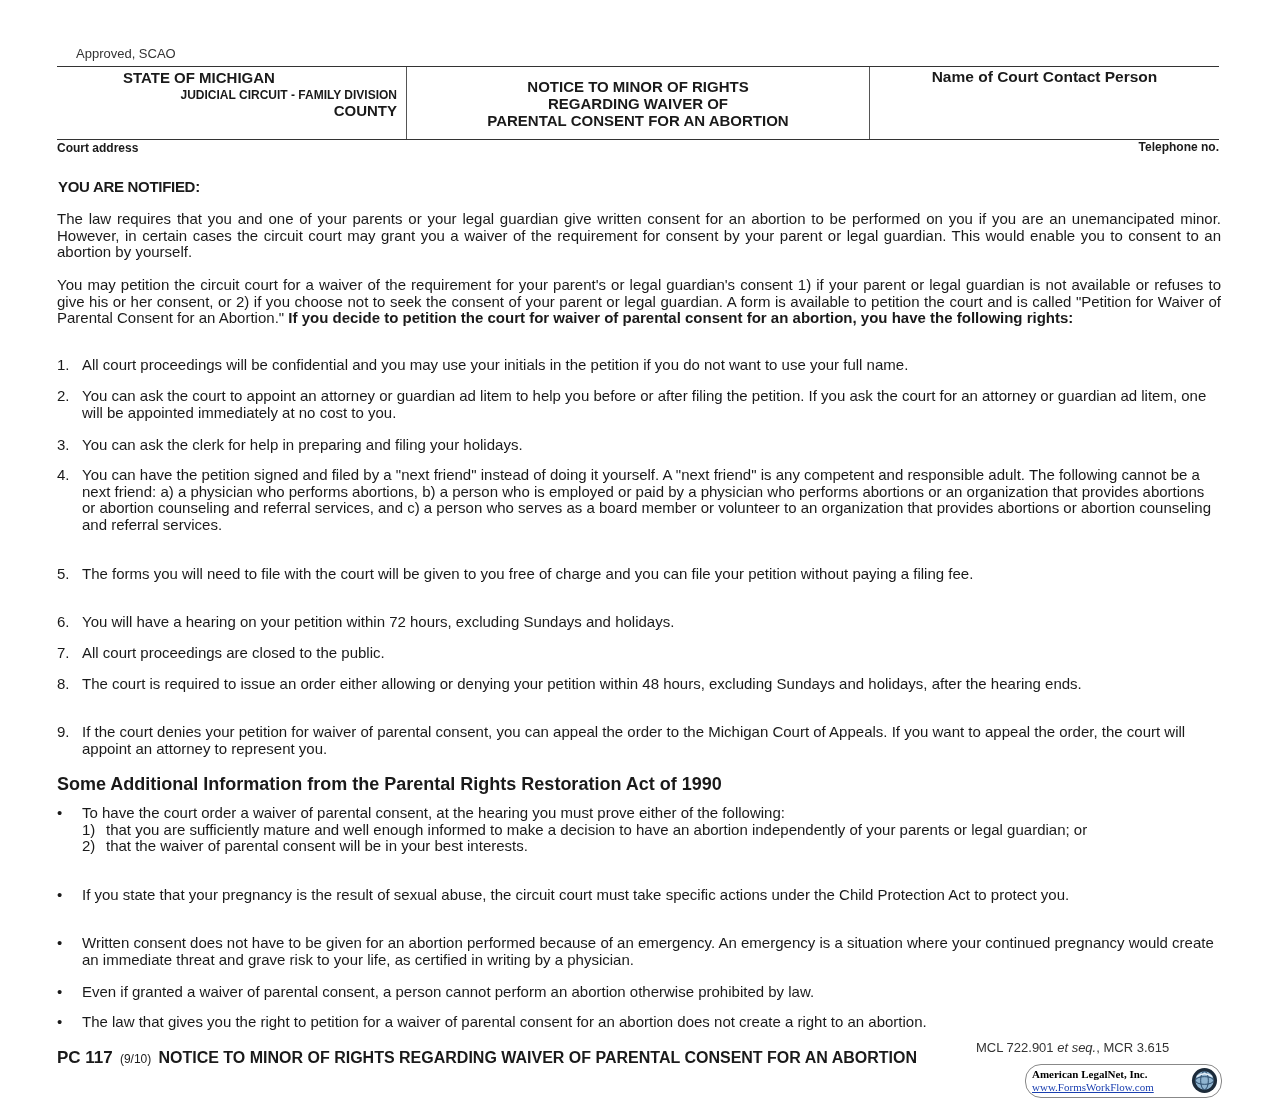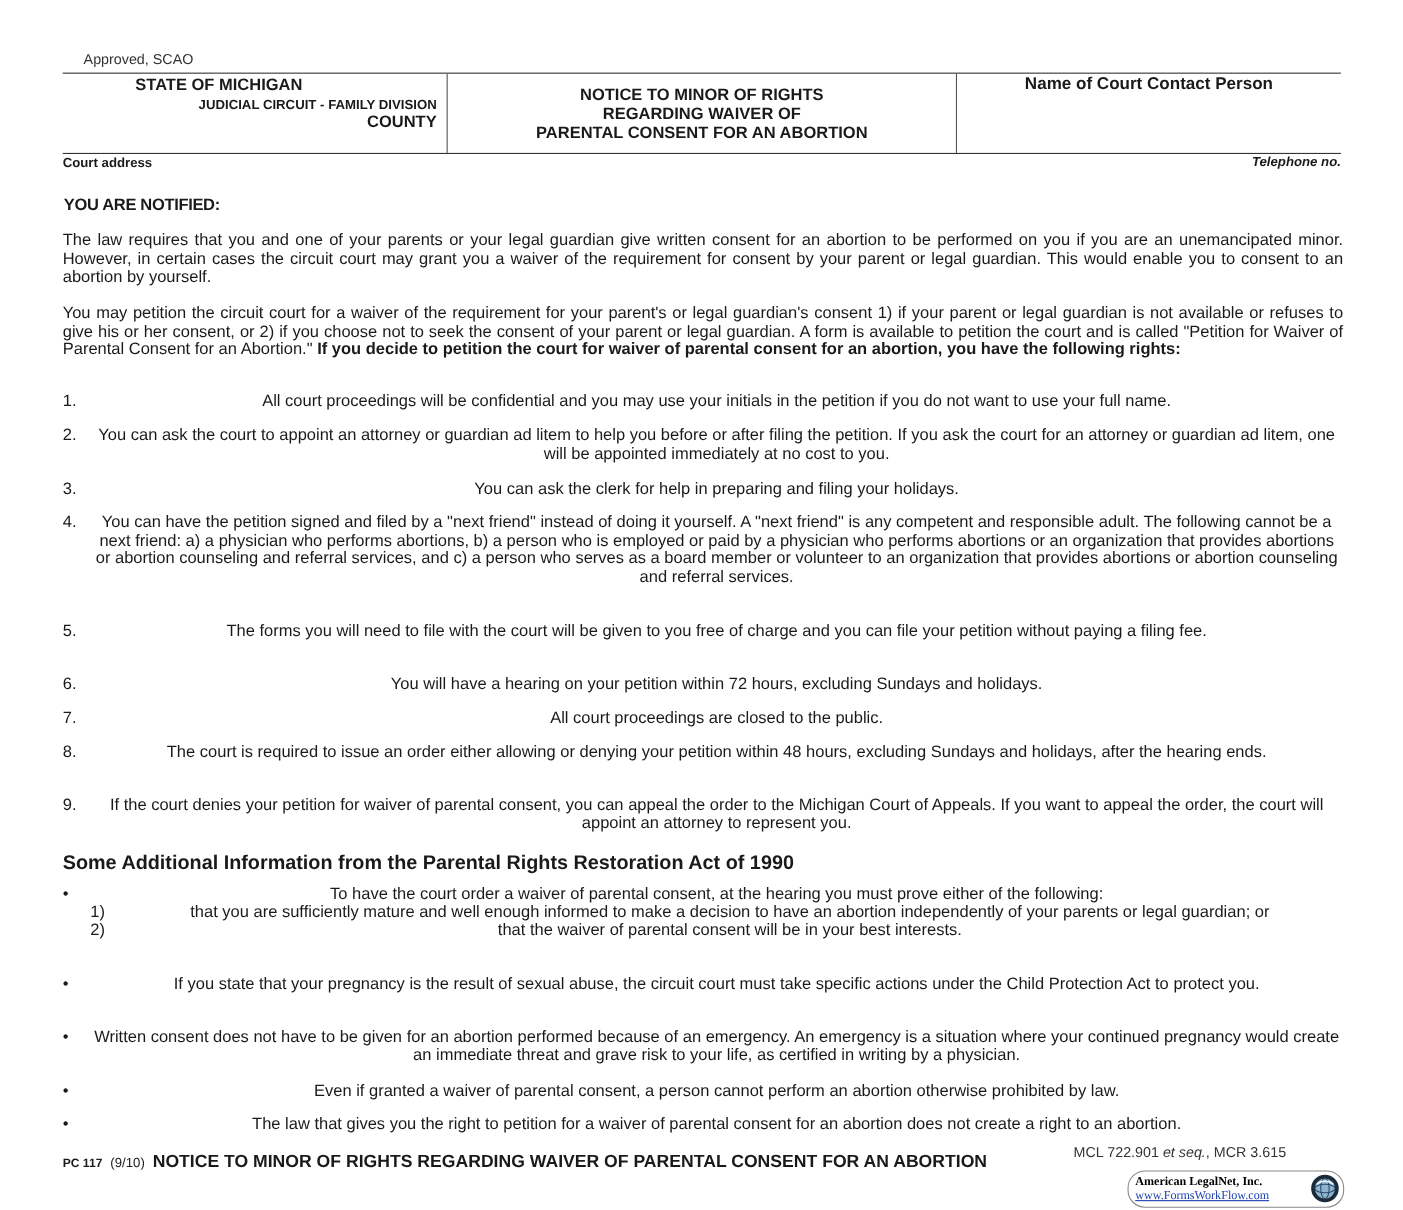--- a/index.html
+++ b/index.html
@@ -11,37 +11,37 @@
   .hdr-bot { left:57px; top:139px; width:1162px; height:0; border-top:1.5px solid #333; }
   .vline1 { left:406px; top:67px; width:0; height:72px; border-left:1.2px solid #555; }
   .vline2 { left:869px; top:67px; width:0; height:72px; border-left:1.2px solid #555; }
   .state { left:57px; top:69px; width:340px; text-align:center; font-weight:bold; font-size:15px; padding-left:0; }
   .state-line1 { display:block; text-align:left; padding-left:66px; font-size:15px; }
   .state-line2 { display:block; text-align:right; font-size:12px; margin-top:2px; }
   .state-line3 { display:block; text-align:right; font-size:15px; margin-top:0px; }
   .title-box { left:408px; top:78px; width:460px; text-align:center; font-weight:bold; font-size:15px; line-height:17px; }
   .contact { left:872px; top:68px; width:345px; text-align:center; font-weight:bold; font-size:15.5px; padding-left:0; }
   .court-addr { left:57px; top:141px; font-weight:bold; font-size:12px; }
-  .telephone { right:56px; top:140px; font-weight:bold; font-size:12px;font-style:italic; }
+  .telephone { right:56px; top:140px; font-weight:bold; font-size:12px; }
   .notified { left:58px; top:178px; font-weight:bold; font-size:15px; letter-spacing:-0.3px; }
   .para { left:57px; width:1164px; font-size:15px; line-height:16.5px; text-align:justify; }
   .p1 { top:211px; }
   .p2 { top:277px; }
   .strong { font-weight:bold; }
   .item { left:57px; width:1164px; font-size:15px; line-height:16.5px; }
   .item .num { position:absolute; left:0; top:0; width:22px; }
-  .item .txt { display:block; padding-left:25px;text-align:center; }
+  .item .txt { display:block; padding-left:25px; }
   .section-head { left:57px; top:774px; font-weight:bold; font-size:18px; }
   .bullet .num { left:0; }
   .bullet .txt { padding-left:25px; }
   .sub { display:block; position:relative; padding-left:24px; }
   .sub .sn { position:absolute; left:0; top:0; }
   .mcl { left:976px; top:1040px; font-size:13px; color:#333; }
   .footer { left:57px; top:1048px; font-size:15px; }
-  .footer .code { font-weight:bold; font-size:11px; }
+  .footer .code { font-weight:bold; font-size:17px; }
   .footer .rev { font-size:12px; margin-left:3px; }
   .footer .ftitle { font-weight:bold; font-size:16px; margin-left:3px; }
   .badge { left:1025px; top:1064px; width:195px; height:32px; border:1px solid #888; border-radius:16px; background:#fff; }
   .badge .b1 { position:absolute; left:6px; top:3px; font-family:"Liberation Serif", serif; font-weight:bold; font-size:11px; color:#000; }
   .badge .b2 { position:absolute; left:6px; top:16px; font-family:"Liberation Serif", serif; font-size:11px; color:#1a3fb0; text-decoration:underline; }
   .badge .globe { position:absolute; right:3px; top:2px; width:27px; height:27px; }
 </style>
 </head>
 <body>
 

